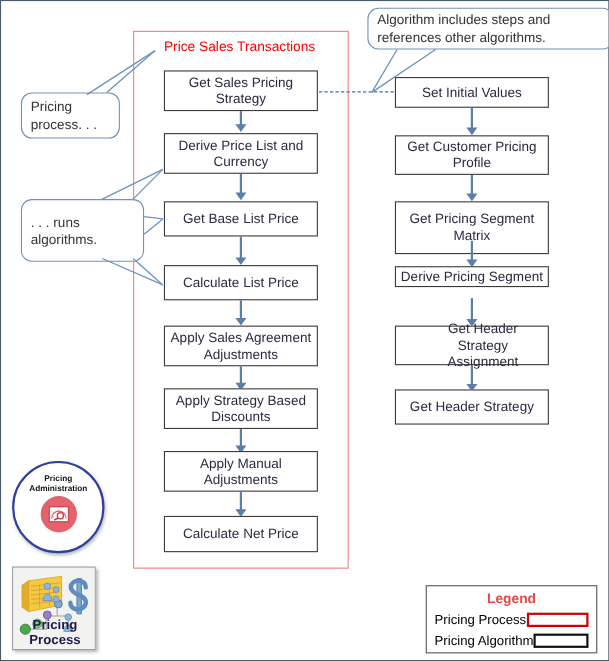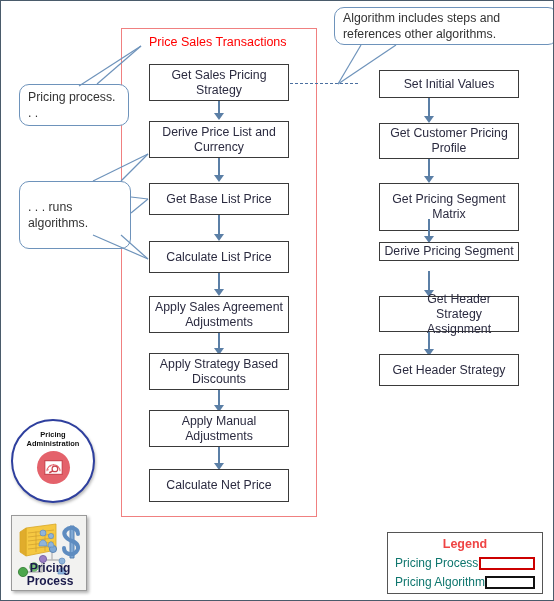--- a/index.html
+++ b/index.html
@@ -47,21 +47,21 @@
     color: #2b2b40;
     font-size: 12.3px;
     line-height: 15px;
     display: flex;
     align-items: center;
     justify-content: center;
     text-align: center;
     padding: 0 4px;
   }
   .col-left  { left: 148px; width: 140px; }
-  .col-right { left: 378px; width: 140px; }
+  .col-right { left: 358px; width: 140px; }
 
   
   .arrow-line {
     width: 2px;
     background: #5b7fa6;
   }
   .arrow-head {
     width: 0; height: 0;
     border-left: 5px solid transparent;
     border-right: 5px solid transparent;
@@ -84,22 +84,22 @@
     border-radius: 10px;
     background: #ffffff;
     color: #333333;
     font-size: 12.3px;
     line-height: 16px;
     padding: 5px 8px;
     display: flex;
     flex-direction: column;
     justify-content: center;
   }
-  #callout-pricing-process { left: 18px; top: 83px; width: 110px; height: 42px; }
-  #callout-runs-algorithms { left: 18px; top: 180px; width: 112px; height: 68px; }
+  #callout-pricing-process { left: 18px; top: 83px; width: 90px; height: 42px; }
+  #callout-runs-algorithms { left: 18px; top: 180px; width: 112px; height: 57px; }
   #callout-algorithm-note  { left: 333px; top: 6px;  width: 224px; height: 38px;
                              padding: 3px 8px; }
 
   .leader { stroke: #6e93bb; stroke-width: 1.2; fill: none; }
   #leader-svg { left: 0; top: 0; width: 554px; height: 601px; pointer-events: none; }
 
   
   #legend-box {
     left: 386px;
     top: 531px;
@@ -118,21 +118,21 @@
   }
   .legend-row {
     display: flex;
     align-items: center;
     justify-content: space-between;
     padding: 0 7px;
     margin-top: 5px;
   }
   .legend-label {
     font-size: 12px;
-    color: #0f766e;
+    color: #000000;
     white-space: nowrap;
   }
   .legend-swatch { width: 56px; height: 13px; box-sizing: border-box; background: #fff; }
   .swatch-process   { border: 2px solid #cc0000; }
   .swatch-algorithm { border: 2px solid #111111; }
 
   
   #pricing-admin-icon {
     left: 10px; top: 418px; width: 80px; height: 80px;
     border-radius: 50%;

